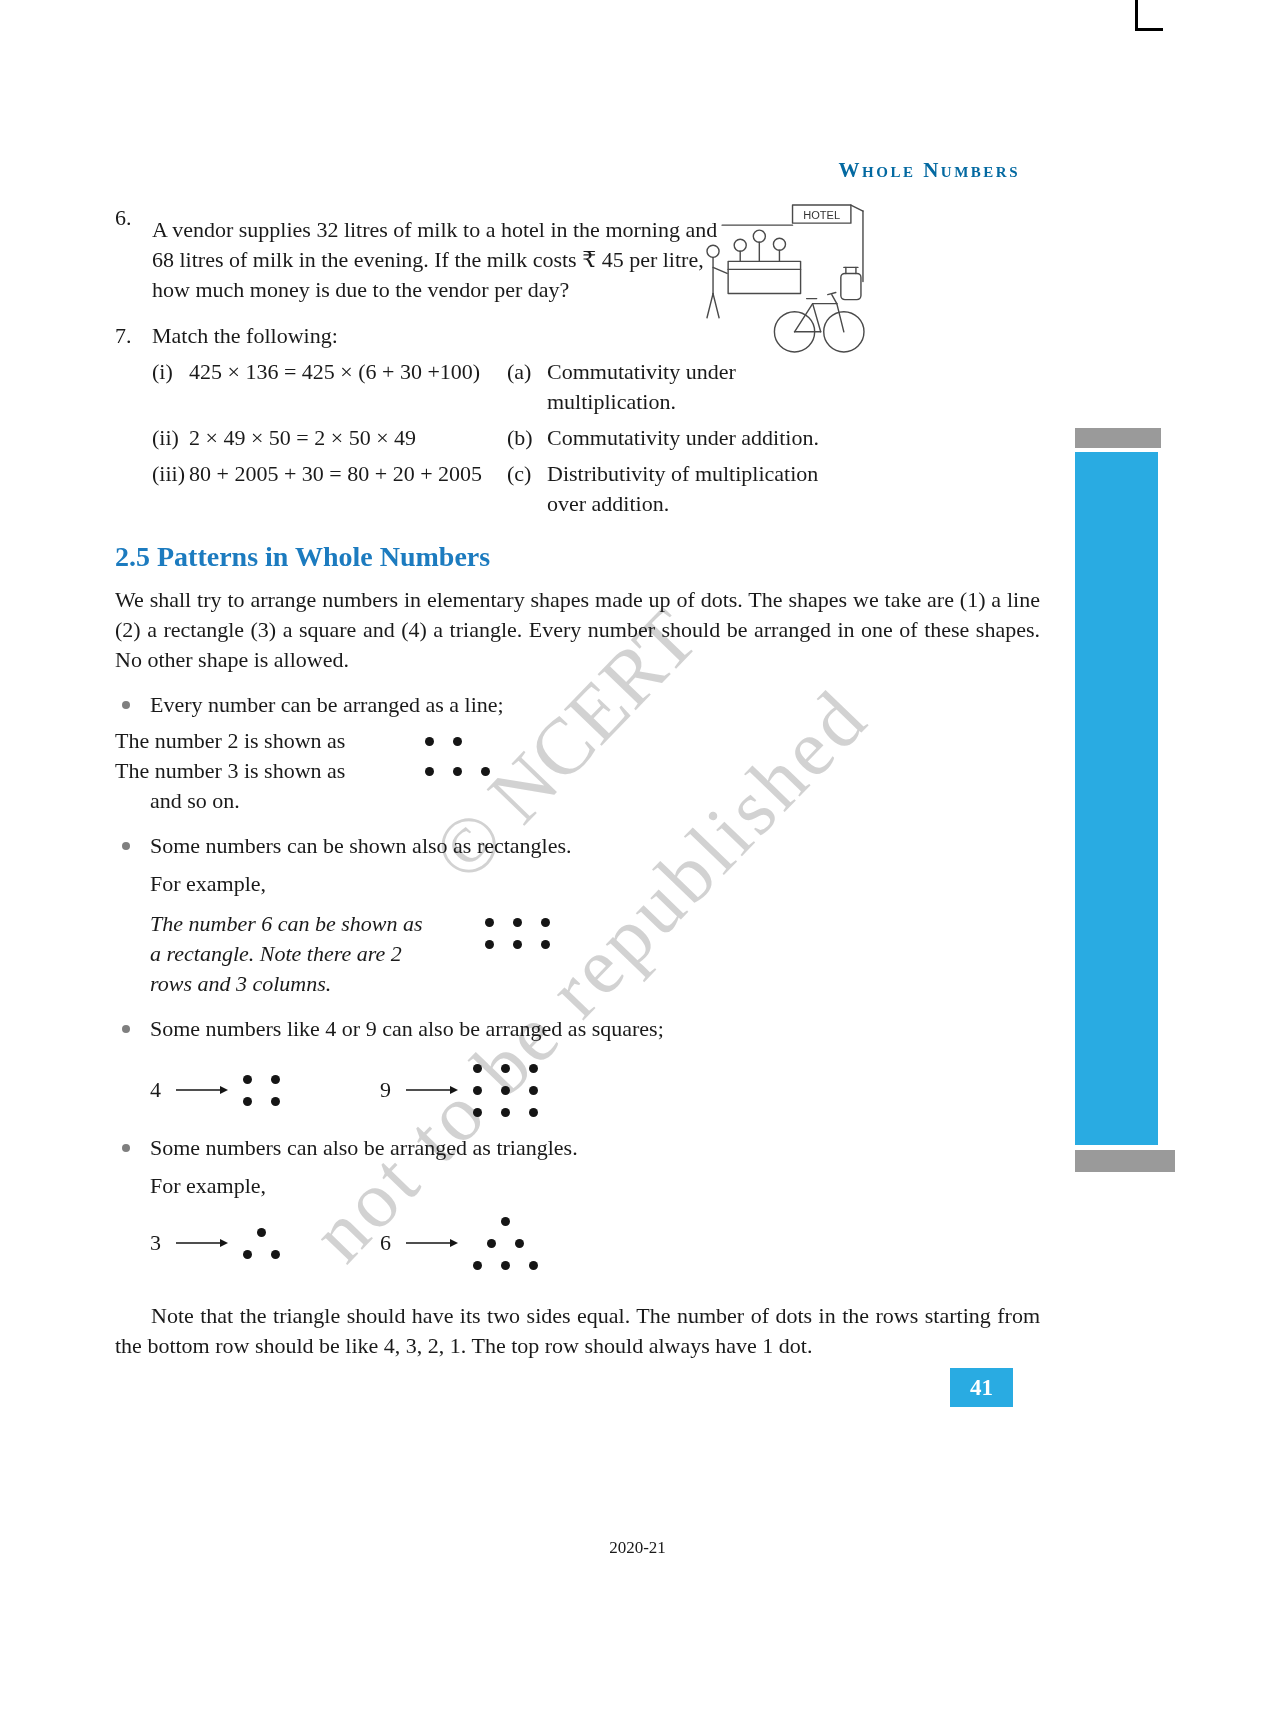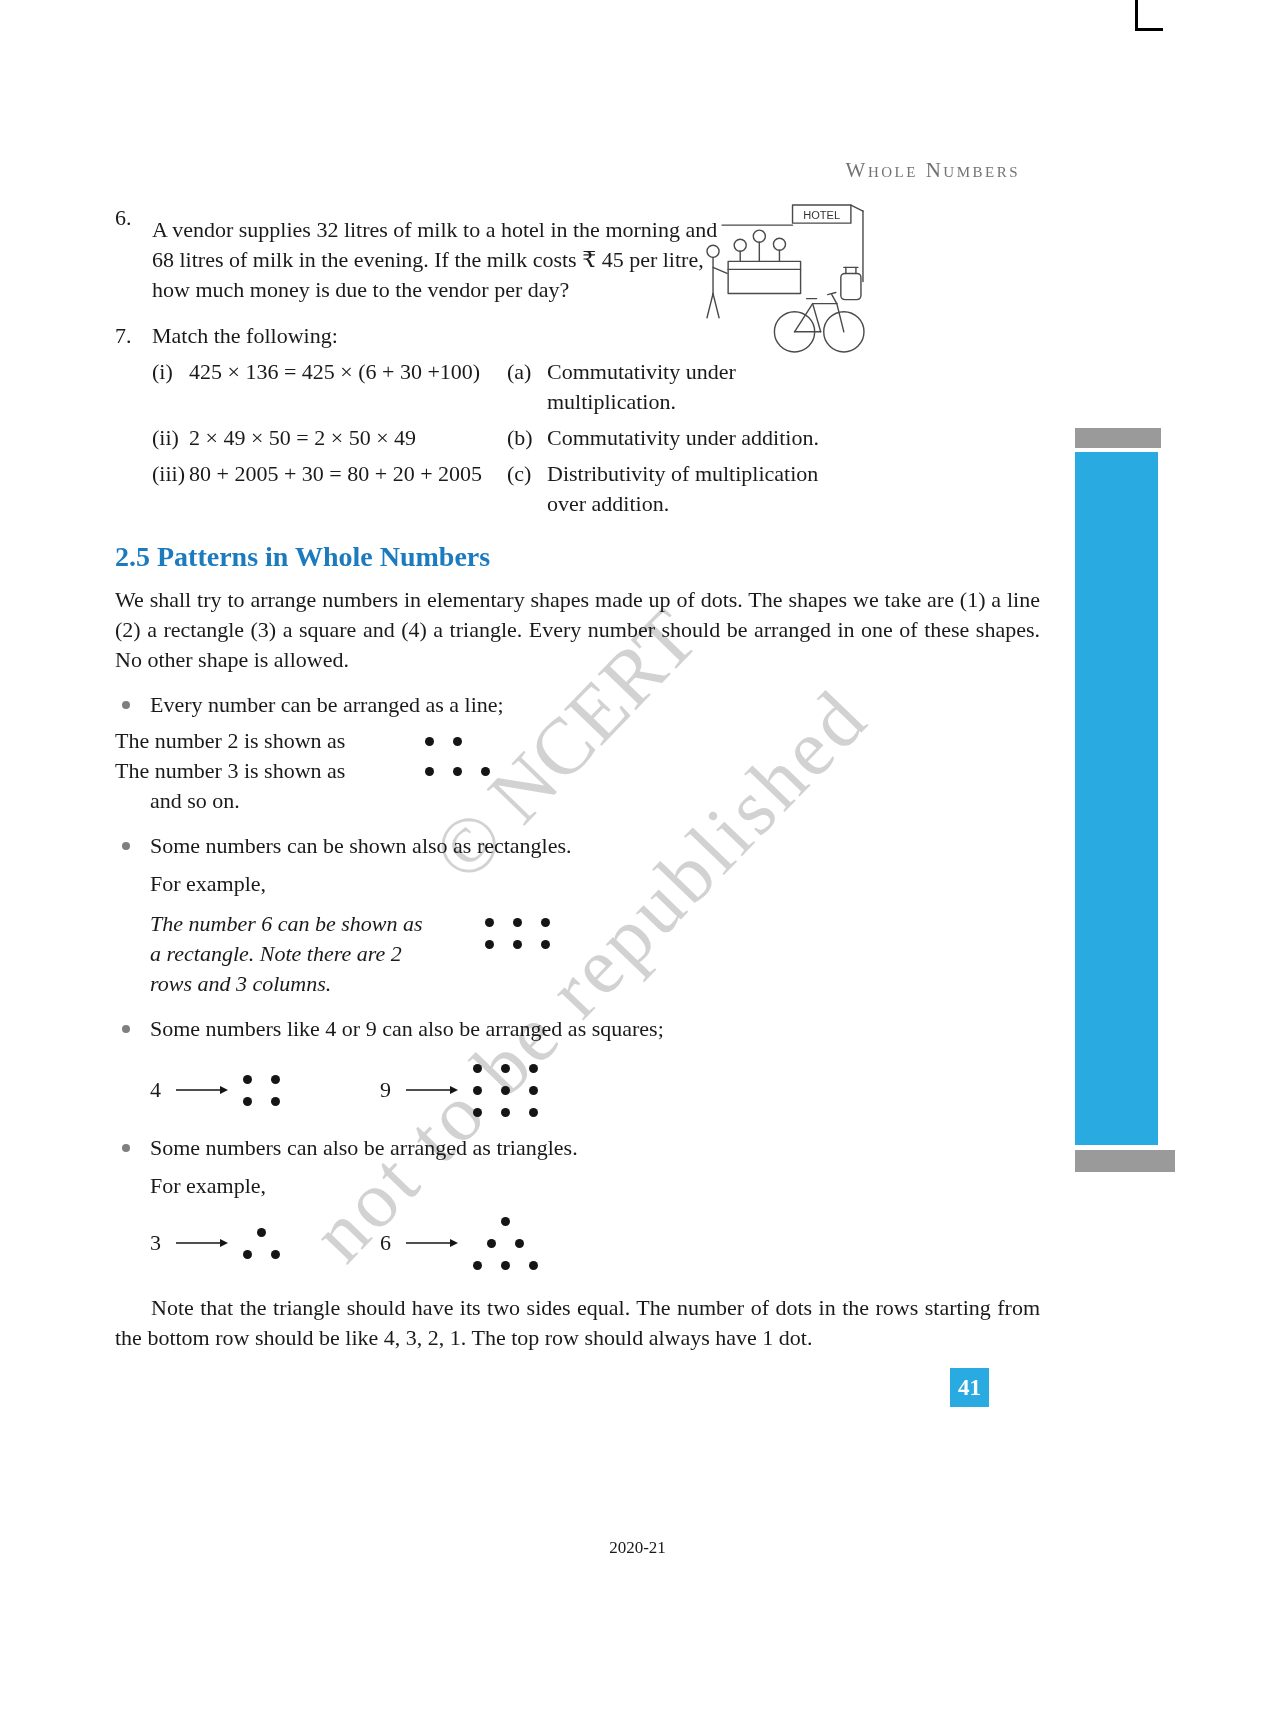--- a/index.html
+++ b/index.html
@@ -21,25 +21,25 @@
   .watermark{
     position:absolute;color:rgba(165,165,165,0.5);font-size:80px;
     text-align:center;white-space:nowrap;z-index:0;pointer-events:none;
     font-family:"Liberation Serif","DejaVu Serif",serif;
   }
   .wm1{left:325px;top:700px;width:480px;transform:rotate(-46deg);}
   .wm2{left:105px;top:930px;width:970px;transform:rotate(-46deg);letter-spacing:4px;}
   
   .header{
     position:absolute;top:158px;left:115px;width:905px;text-align:right;
-    color:#737373;font-weight:normal;font-variant:small-caps;letter-spacing:2.5px;font-size:21px;z-index:1;
+    color:#0369a1;font-weight:bold;font-variant:small-caps;letter-spacing:2.5px;font-size:21px;z-index:1;
   }
   .footer{position:absolute;top:1538px;left:0;width:1275px;text-align:center;font-size:17px;z-index:1;}
   .page-number{
-    position:absolute;left:950px;top:1368px;width:39px;height:39px;background:#29abe2;
+    position:absolute;left:950px;top:1368px;width:63px;height:39px;background:#29abe2;
     color:#ffffff;font-weight:bold;font-size:23px;display:flex;align-items:center;justify-content:center;z-index:1;
   }
   
   .illustration{position:absolute;left:700px;top:203px;width:175px;height:161px;z-index:1;}
   
   .content{position:absolute;left:115px;top:203px;width:925px;font-size:22px;line-height:30px;z-index:1;}
   .q-row{display:flex;align-items:flex-start;}
   .q-num{width:37px;flex:none;}
   .q6-text{width:575px;margin-top:12px;}
   .q7{margin-top:16px;}
@@ -59,21 +59,21 @@
   .dot-row{display:flex;gap:19px;justify-content:center;}
   .dot{width:9px;height:9px;border-radius:50%;background:#151515;display:block;}
   .rect-demo{display:flex;align-items:flex-start;margin-left:35px;margin-top:4px;font-style:italic;}
   .rect-text{width:335px;flex:none;}
   .rect-demo .dots{margin-top:9px;}
   .figures-row{display:flex;align-items:center;margin-left:35px;margin-top:18px;min-height:56px;}
   .figure-group{display:flex;align-items:center;gap:15px;}
   .figure-group + .figure-group{margin-left:100px;}
   .fig-number{font-size:22px;}
   .arrow{display:block;}
-  .note{margin-top:22px;text-align:justify;text-indent:36px;}
+  .note{margin-top:30px;text-align:justify;text-indent:36px;}
   .for-example{margin-left:35px;margin-top:8px;}
 </style>
 </head>
 <body>
 
 <div class="page">
 
   <div class="corner-mark">
     <div class="v"></div>
     <div class="h"></div>

